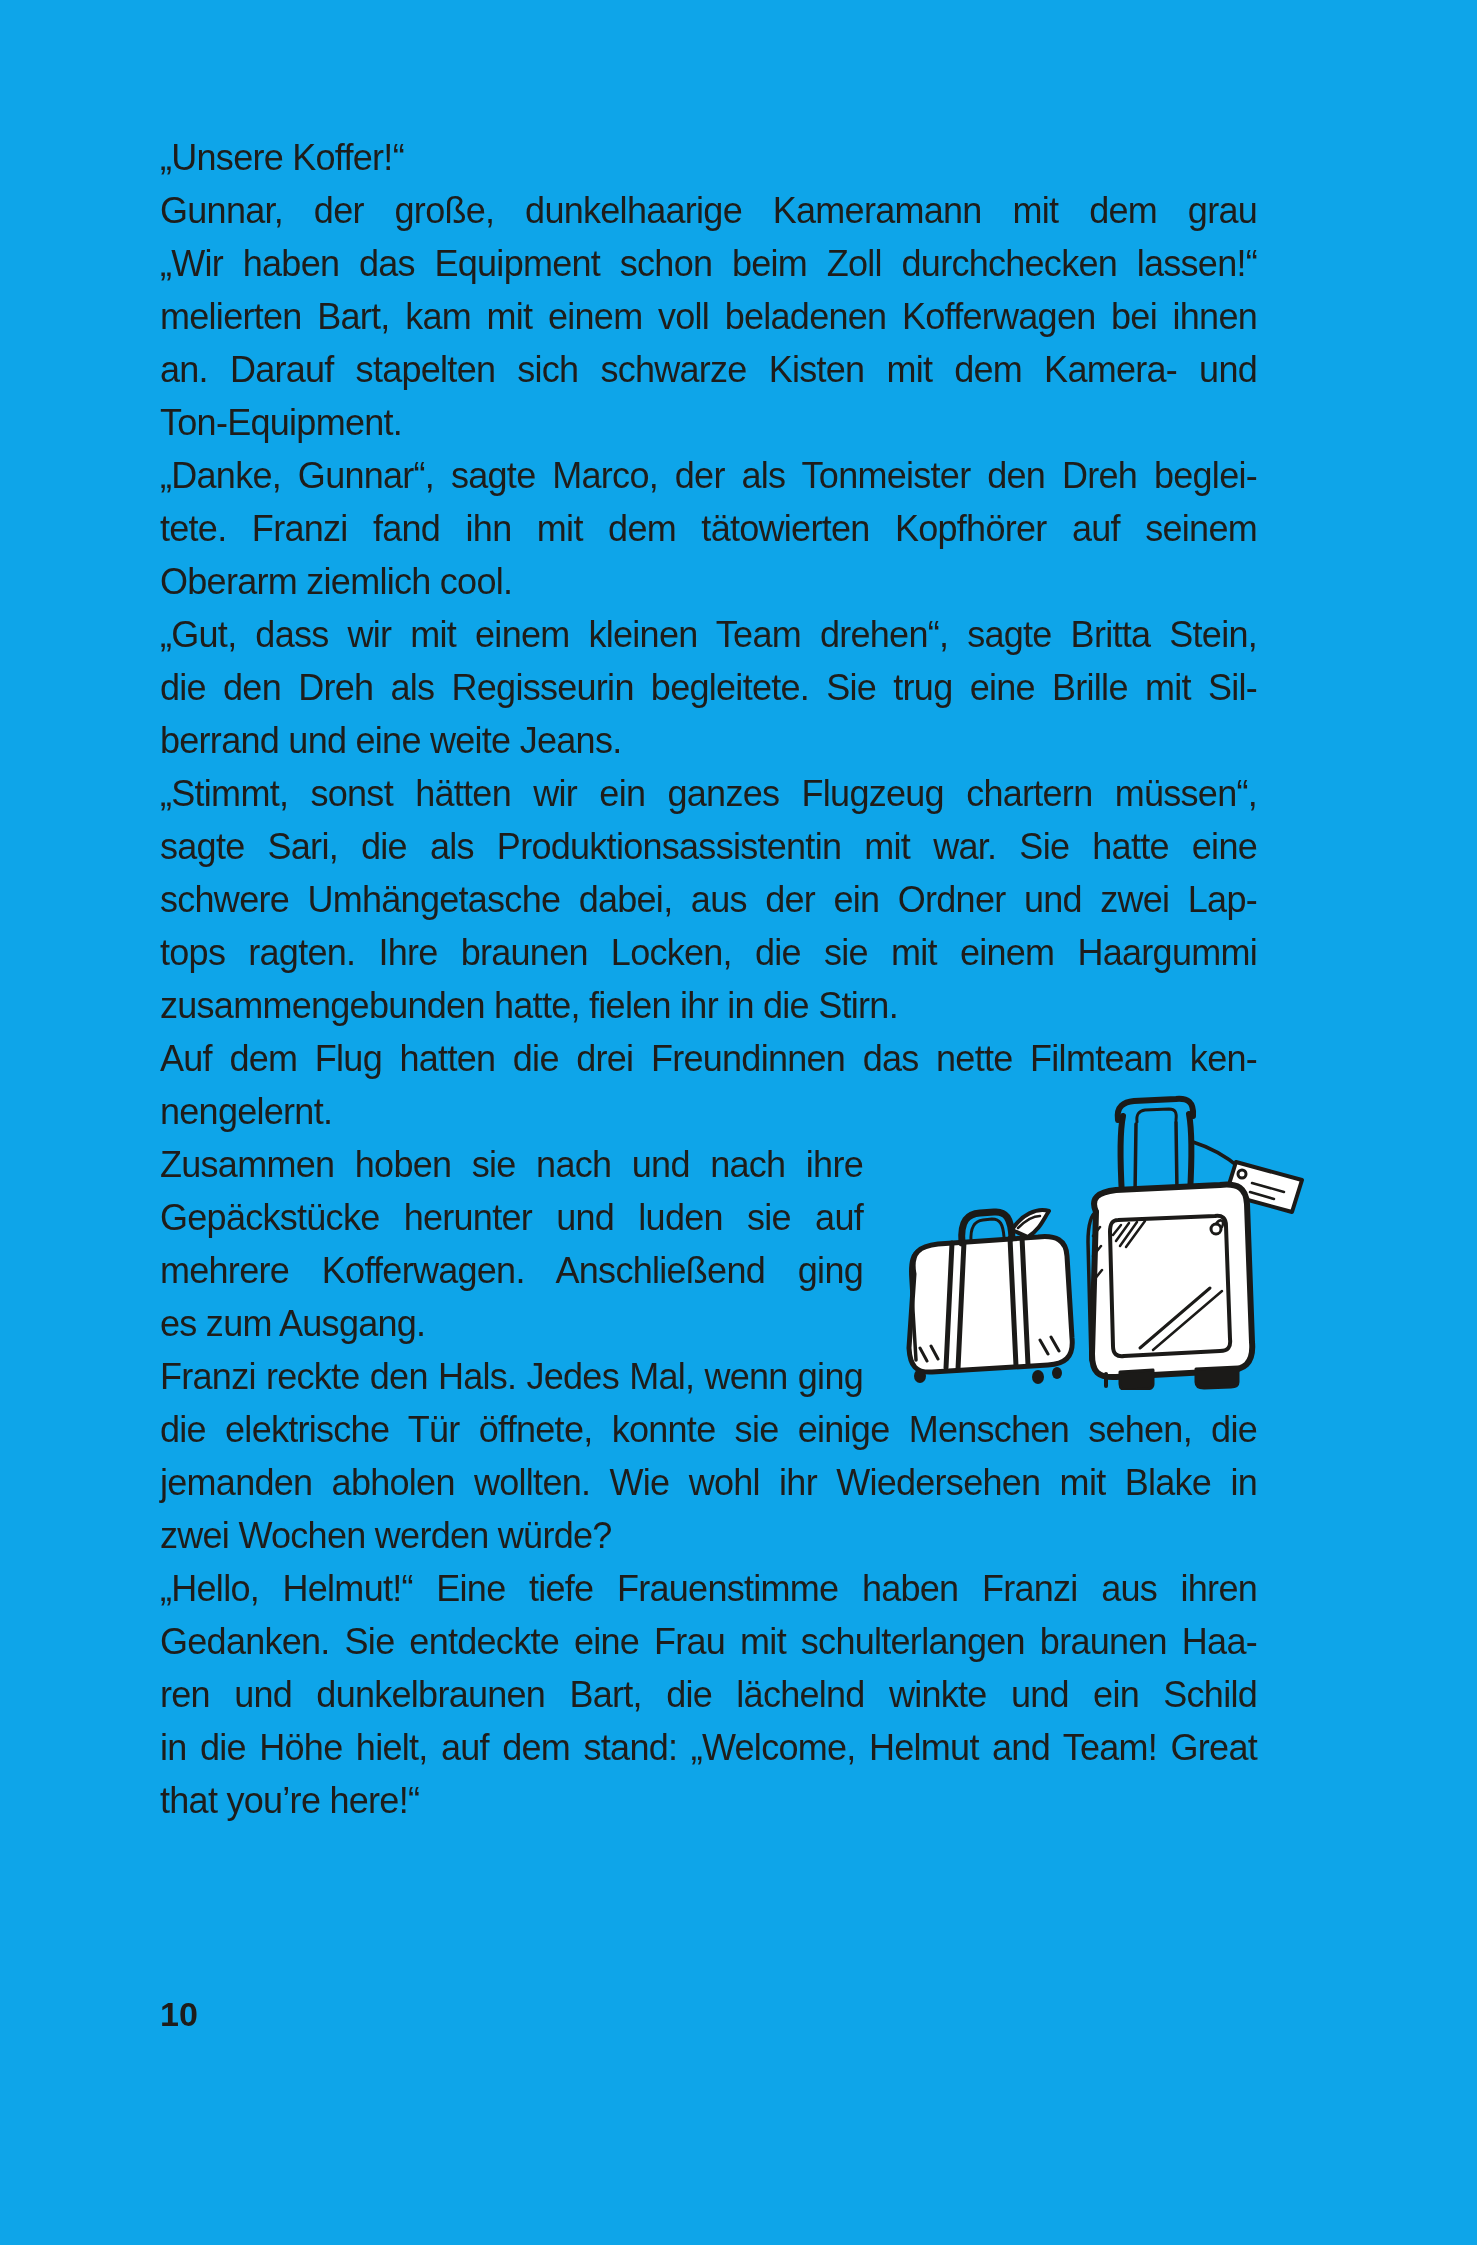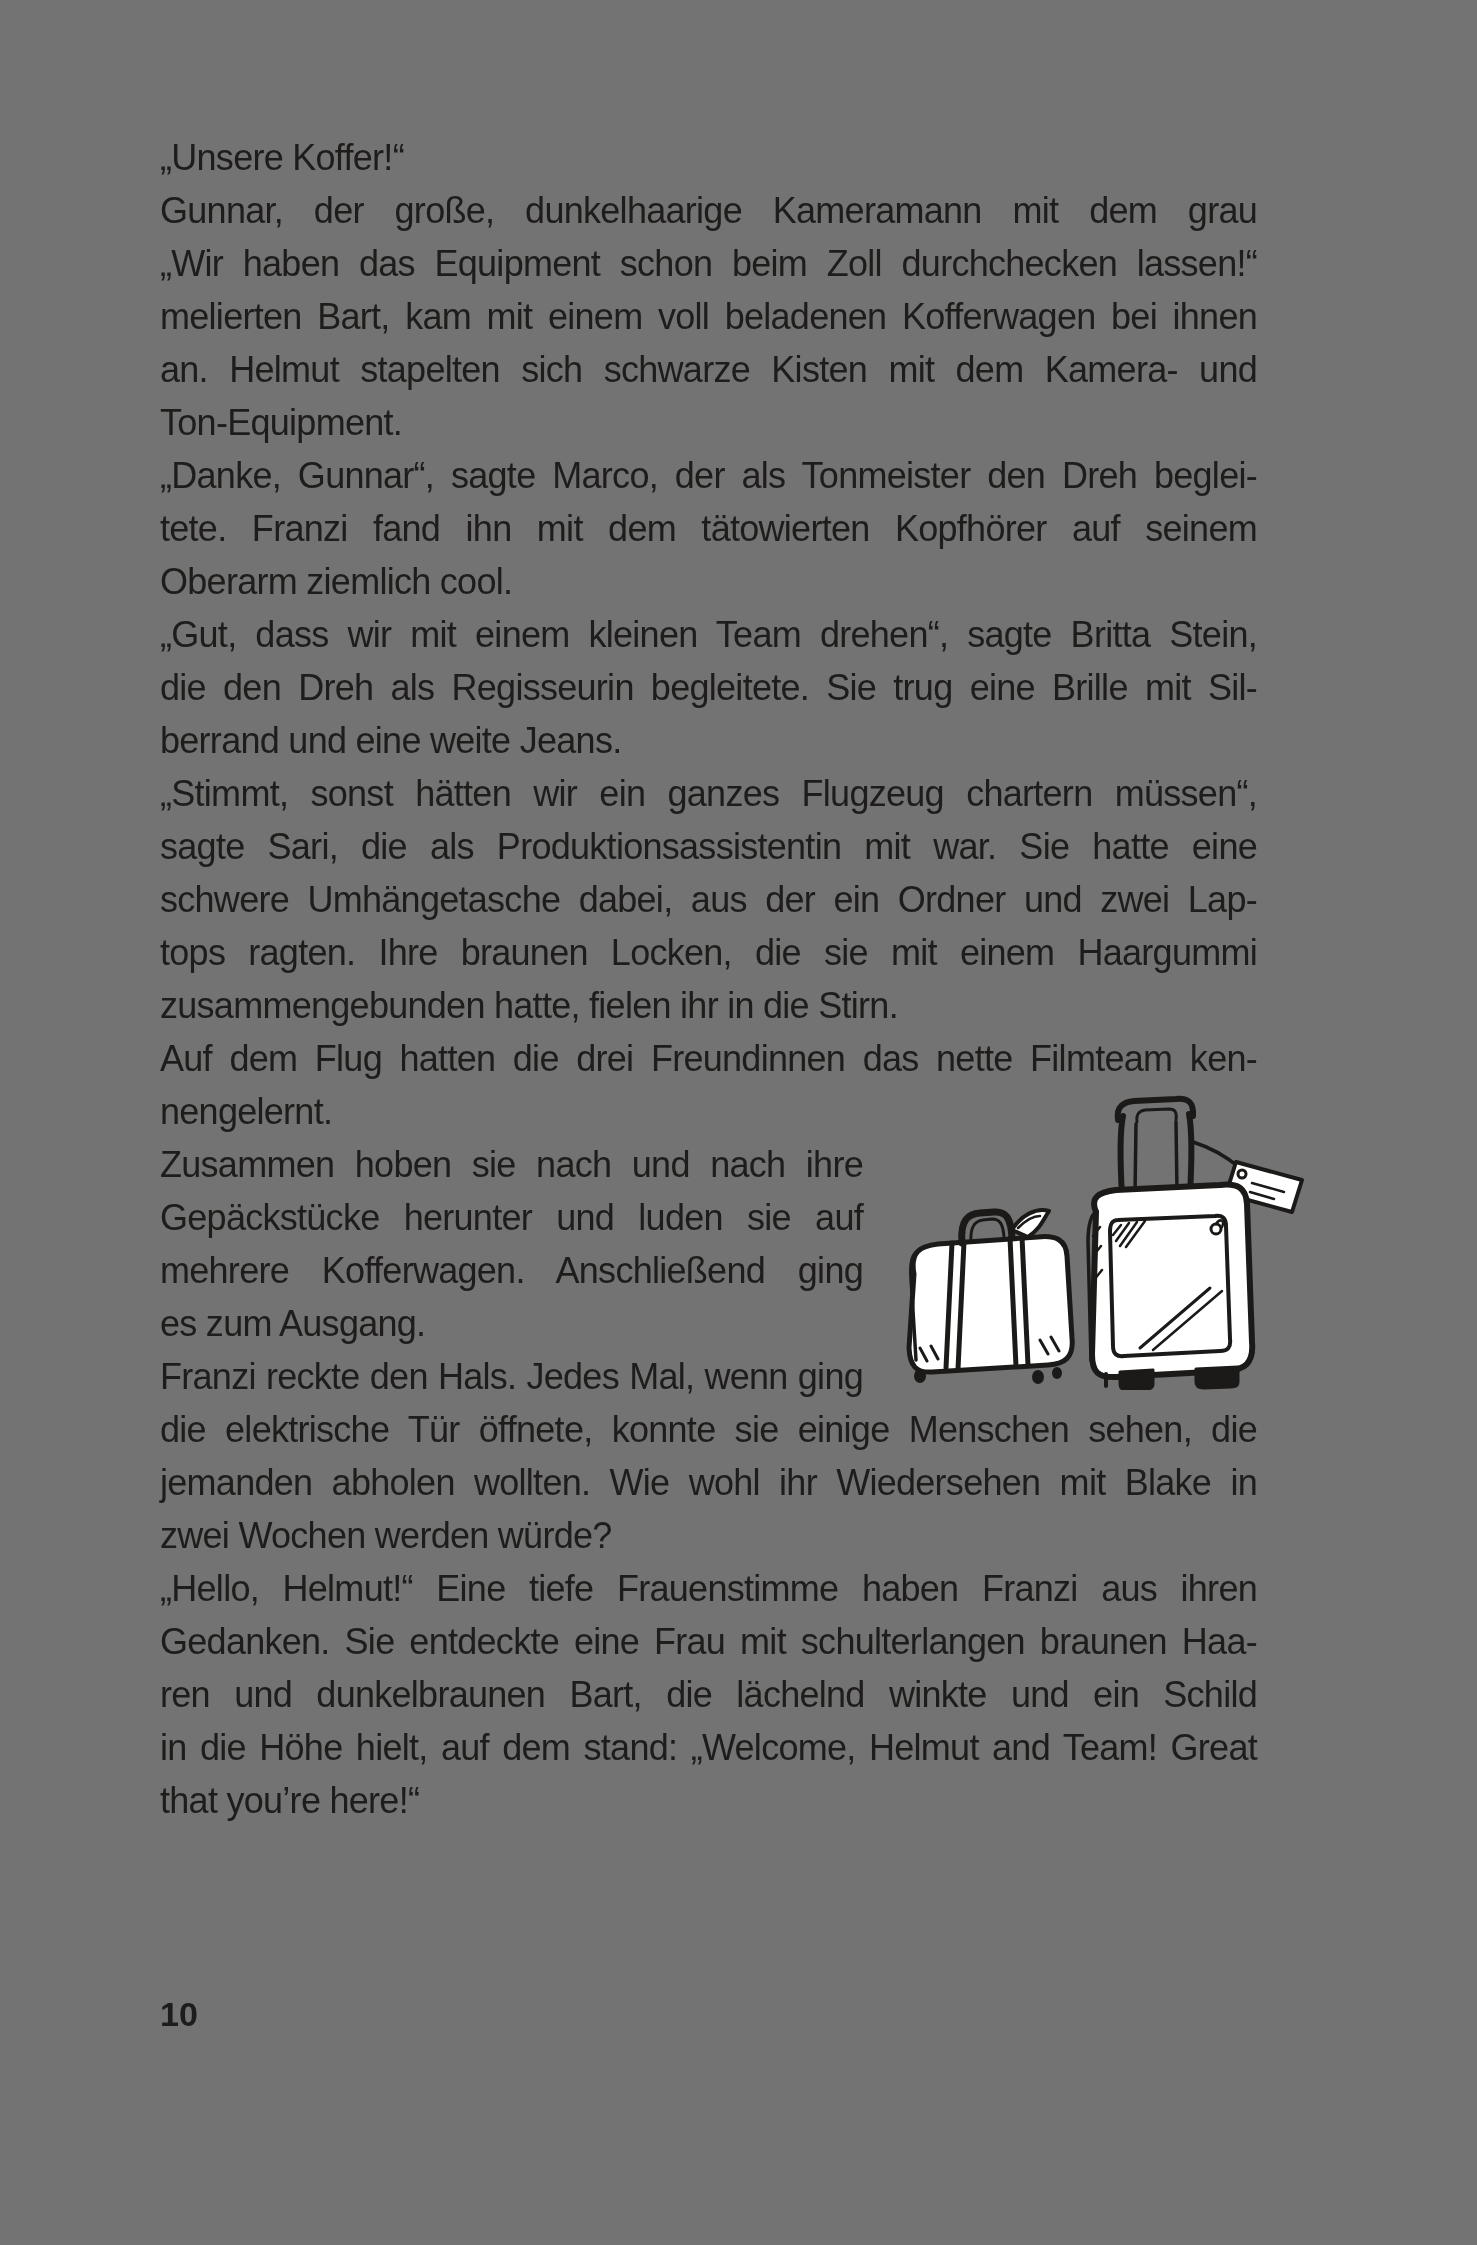--- a/index.html
+++ b/index.html
@@ -4,21 +4,21 @@
 <style>
   html, body {
     margin: 0;
     padding: 0;
     background: #ffffff;
   }
   .page {
     position: relative;
     width: 1477px;
     height: 2245px;
-    background: #737373;
+    background: #0ea5e9;
     overflow: hidden;
     font-family: "Liberation Sans", sans-serif;
     color: #1e1d1b;
   }
   .story {
     position: absolute;
     left: 160px;
     top: 131px;
   }
   .line {
@@ -55,21 +55,21 @@
 <body>
 
 <div class="page">
 
   <div class="story">
 
   <span class="line full">„Unsere Koffer!“</span>
       <span class="line full just">Gunnar, der große, dunkelhaarige Kameramann mit dem grau</span>
       <span class="line full just">„Wir haben das Equipment schon beim Zoll durchchecken lassen!“</span>
       <span class="line full just">melierten Bart, kam mit einem voll beladenen Kofferwagen bei ihnen</span>
-      <span class="line full just">an. Helmut stapelten sich schwarze Kisten mit dem Kamera- und</span>
+      <span class="line full just">an. Darauf stapelten sich schwarze Kisten mit dem Kamera- und</span>
       <span class="line full">Ton-Equipment.</span>
       <span class="line full just">„Danke, Gunnar“, sagte Marco, der als Tonmeister den Dreh beglei-</span>
       <span class="line full just">tete. Franzi fand ihn mit dem tätowierten Kopfhörer auf seinem</span>
       <span class="line full">Oberarm ziemlich cool.</span>
       <span class="line full just">„Gut, dass wir mit einem kleinen Team drehen“, sagte Britta Stein,</span>
       <span class="line full just">die den Dreh als Regisseurin begleitete. Sie trug eine Brille mit Sil-</span>
       <span class="line full">berrand und eine weite Jeans.</span>
       <span class="line full just">„Stimmt, sonst hätten wir ein ganzes Flugzeug chartern müssen“,</span>
       <span class="line full just">sagte Sari, die als Produktionsassistentin mit war. Sie hatte eine</span>
       <span class="line full just">schwere Umhängetasche dabei, aus der ein Ordner und zwei Lap-</span>

